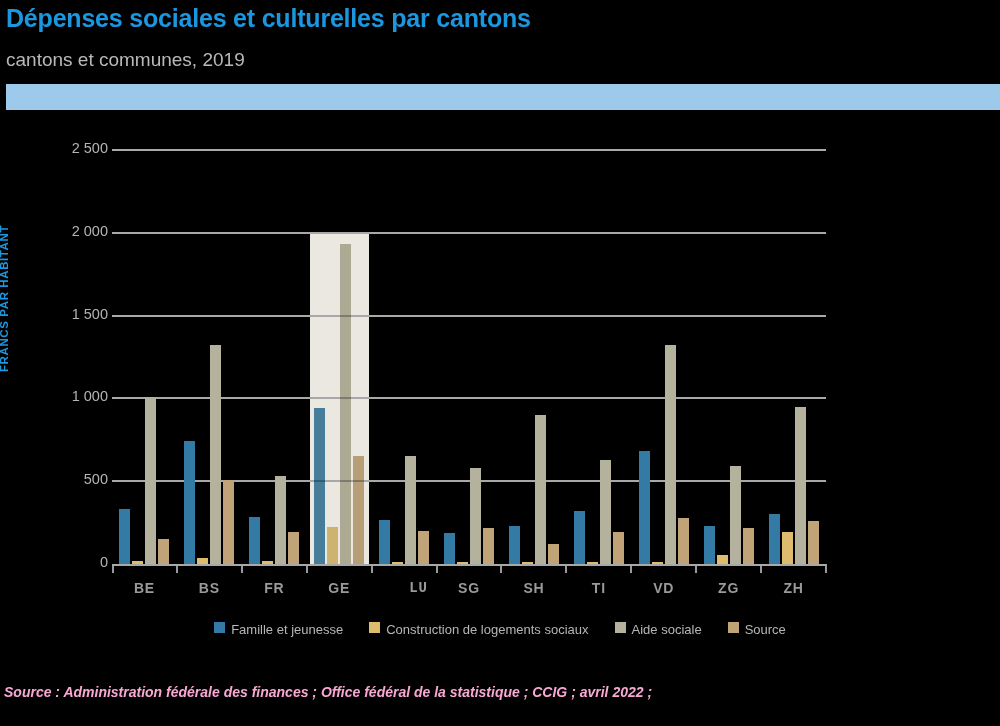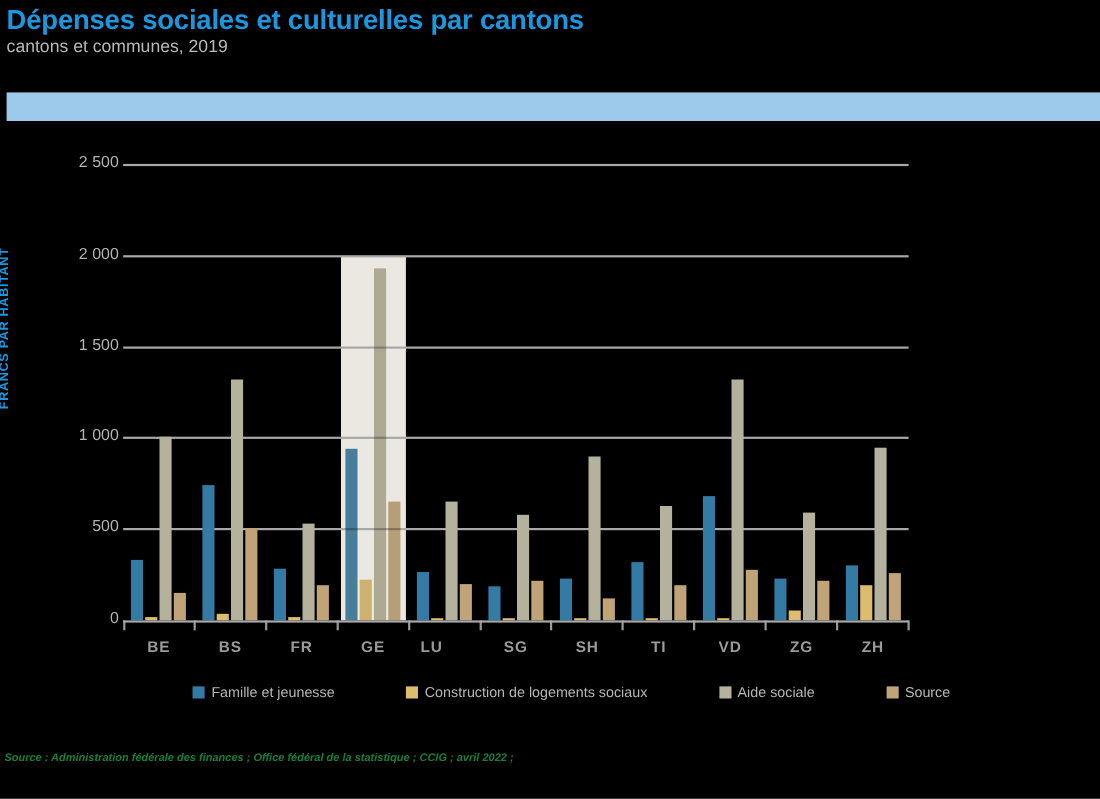--- a/index.html
+++ b/index.html
@@ -17,24 +17,24 @@
   #chart-title {
     color:#1b97e0;
     font-size:25px;
     font-weight:bold;
     line-height:1.12;
     letter-spacing:-0.2px;
     white-space:nowrap;
   }
   #chart-subtitle {
     color:#b9b9b9;
-    font-size:16px;
+    font-size:19px;
     line-height:1.25;
     white-space:nowrap;
-    margin-top:1px;
+    margin-top:16px;
   }
   #band {
     position:absolute;
     left:6px; top:84px;
     width:994px; height:26px;
     background:#9dcaeb;
   }
 
   
   #chart-area {
@@ -110,33 +110,33 @@
   
   #legend {
     position:absolute;
     left:0; top:622px;
     width:1000px;
     display:flex;
     justify-content:center;
     align-items:center;
     gap:26px;
   }
-  .legend-item { display:flex; align-items:center; gap:6px;margin-left:39px; }
+  .legend-item { display:flex; align-items:flex-start; gap:6px; }
   .legend-swatch { width:11px; height:11px; display:block; }
   .legend-label { color:#b6b6b6; font-size:13px; white-space:nowrap; }
 
   
   #footer {
     position:absolute;
     left:4px; top:683px;
     width:990px;
   }
   .footnote {
-    color:#15803d;
-    font-size:10px;
+    color:#f9a8d4;
+    font-size:14px;
     font-style:italic;
     font-weight:bold;
     line-height:1.38;
     white-space:nowrap;
   }
 </style>
 </head>
 <body>
 
 <div id="header">
@@ -238,21 +238,21 @@
         <div class="xtick" style="left: 0px;"></div>
         <div class="xtick" style="left: 63.9091px;"></div>
         <div class="xlabel" style="left: 0px; width: 64.9091px;">BE</div>
         <div class="xtick" style="left: 128.818px;"></div>
         <div class="xlabel" style="left: 64.9091px; width: 64.9091px;">BS</div>
         <div class="xtick" style="left: 193.727px;"></div>
         <div class="xlabel" style="left: 129.818px; width: 64.9091px;">FR</div>
         <div class="xtick" style="left: 258.636px;"></div>
         <div class="xlabel" style="left: 194.727px; width: 64.9091px;">GE</div>
         <div class="xtick" style="left: 323.545px;"></div>
-        <div class="xlabel" style="left: 248px; width: 64.9091px;">LU</div>
+        <div class="xlabel" style="left: 274px; width: 64.9091px; font-family: Liberation Mono, monospace;">LU</div>
         <div class="xtick" style="left: 388.455px;"></div>
         <div class="xlabel" style="left: 324.545px; width: 64.9091px;">SG</div>
         <div class="xtick" style="left: 453.364px;"></div>
         <div class="xlabel" style="left: 389.455px; width: 64.9091px;">SH</div>
         <div class="xtick" style="left: 518.273px;"></div>
         <div class="xlabel" style="left: 454.364px; width: 64.9091px;">TI</div>
         <div class="xtick" style="left: 583.182px;"></div>
         <div class="xlabel" style="left: 519.273px; width: 64.9091px;">VD</div>
         <div class="xtick" style="left: 648.091px;"></div>
         <div class="xlabel" style="left: 584.182px; width: 64.9091px;">ZG</div>

